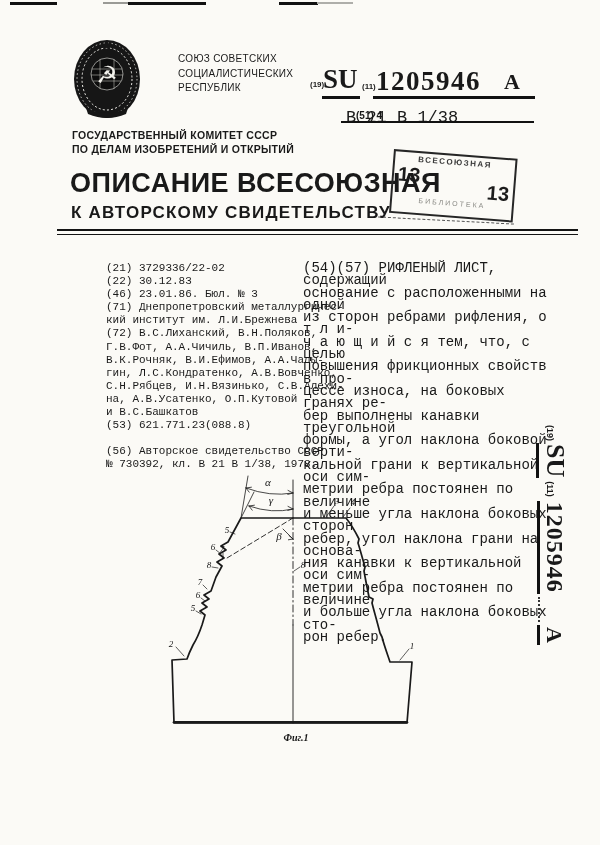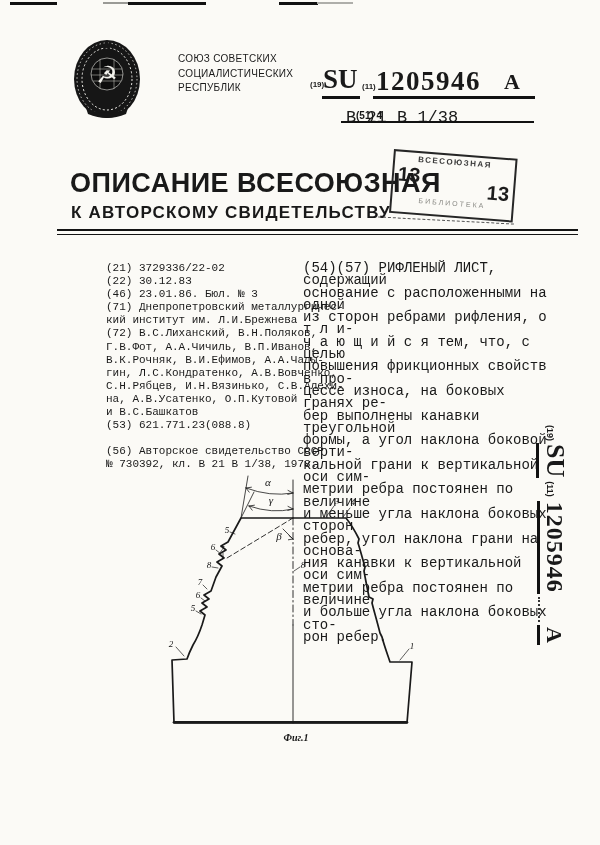--- a/index.html
+++ b/index.html
@@ -67,20 +67,22 @@
     <path d="M22,31 h30 M21,37 h32 M23,43 h28 M30,21 v30 M44,21 v30" stroke="#d8d8d2" stroke-width="0.5" fill="none"></path>
     <text x="37" y="45" font-size="24" fill="#f2f1ec" text-anchor="middle" font-family="DejaVu Sans">☭</text>
     <path d="M37,2 l1.6,3.4 3.6,0.3 -2.7,2.4 0.8,3.5 -3.3,-1.9 -3.3,1.9 0.8,-3.5 -2.7,-2.4 3.6,-0.3 Z" fill="#161616"></path>
     <path d="M16,70 q21,10 42,0 l-2,6 q-19,8 -38,0 Z" fill="#161616"></path>
   </svg>
 
   <div class="abs union pre">СОЮЗ СОВЕТСКИХ
 СОЦИАЛИСТИЧЕСКИХ
 РЕСПУБЛИК</div>
 
+  <div class="abs committee pre">ГОСУДАРСТВЕННЫЙ КОМИТЕТ СССР
+ПО ДЕЛАМ ИЗОБРЕТЕНИЙ И ОТКРЫТИЙ</div>
 
   <span class="abs code-sm" style="left:310px;top:80px;">(19)</span>
   <span class="abs su serif">SU</span>
   <div class="abs uline" style="left:322px;top:96px;width:38px;"></div>
   <span class="abs code-sm" style="left:362px;top:82px;">(11)</span>
   <span class="abs num serif">1205946</span>
   <span class="abs kind serif">A</span>
   <div class="abs uline" style="left:373px;top:96px;width:162px;"></div>
 
   <span class="abs code-sm" style="left:320px;top:110px;font-size:10px;padding-left:36px;">(51) 4</span>

